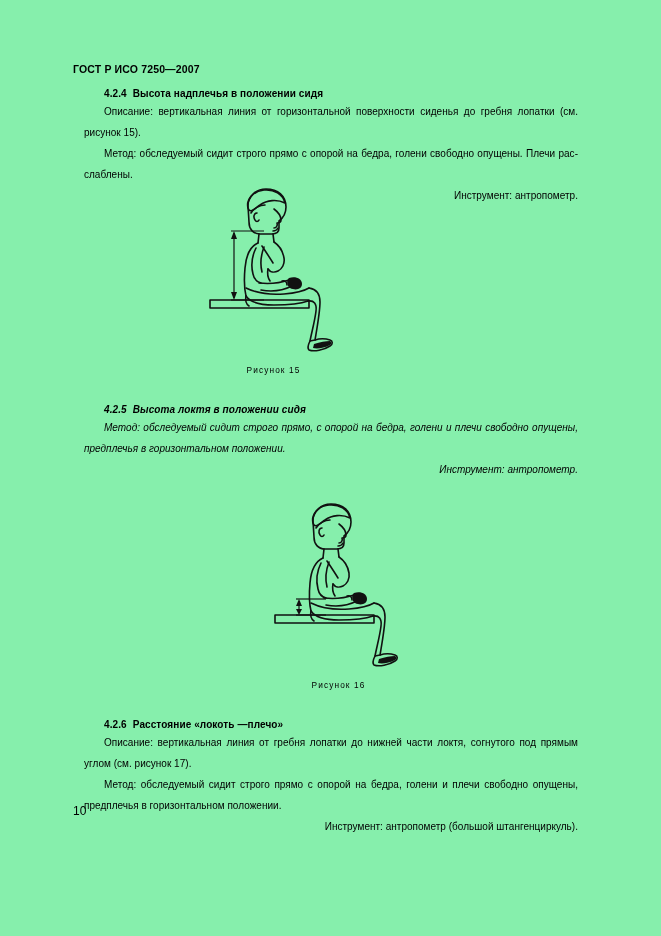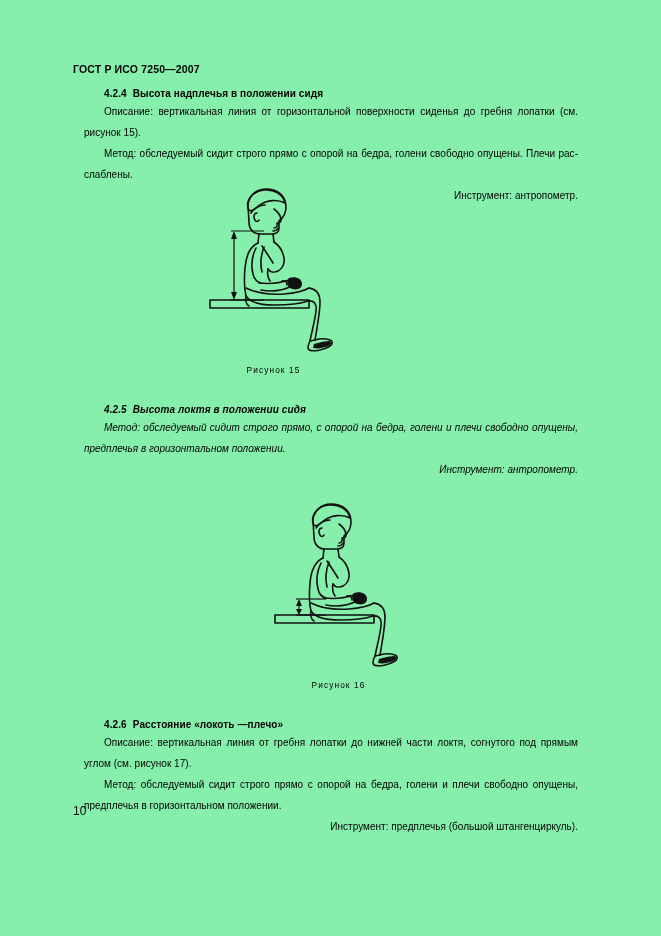--- a/index.html
+++ b/index.html
@@ -221,18 +221,18 @@
     </svg>
     <div class="fig-caption">Рисунок 16</div>
   </div>
 
   <div id="section-426-block">
     <div class="sec-title">
       <span class="num">4.2.6</span><span>Расстояние «локоть —плечо»</span>
     </div>
     <p class="body-par">Описание: вертикальная линия от гребня лопатки до нижней части локтя, согнутого под прямым углом (см. рисунок 17).</p>
     <p class="body-par">Метод: обследуемый сидит строго прямо с опорой на бедра, голени и плечи свободно опущены, предплечья в горизонтальном положении.</p>
-    <p class="body-par nojust">Инструмент: предплечья (большой штангенциркуль).</p>
+    <p class="body-par nojust">Инструмент: антропометр (большой штангенциркуль).</p>
   </div>
 
   <div class="page-number">10</div>
 
 </div>
 
 </body></html>

